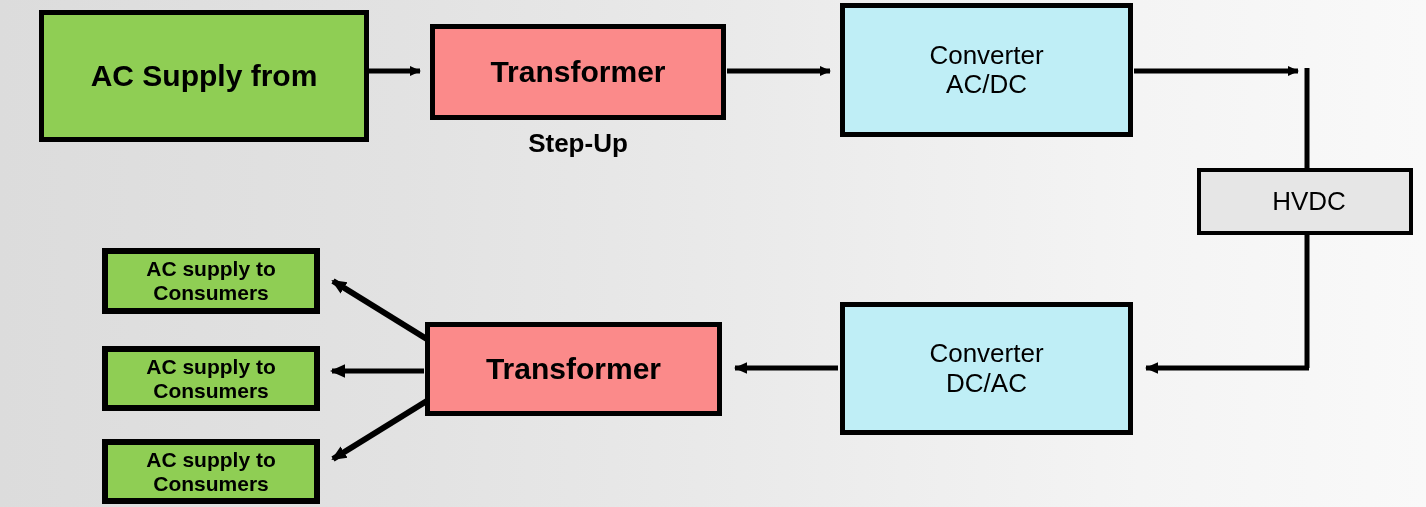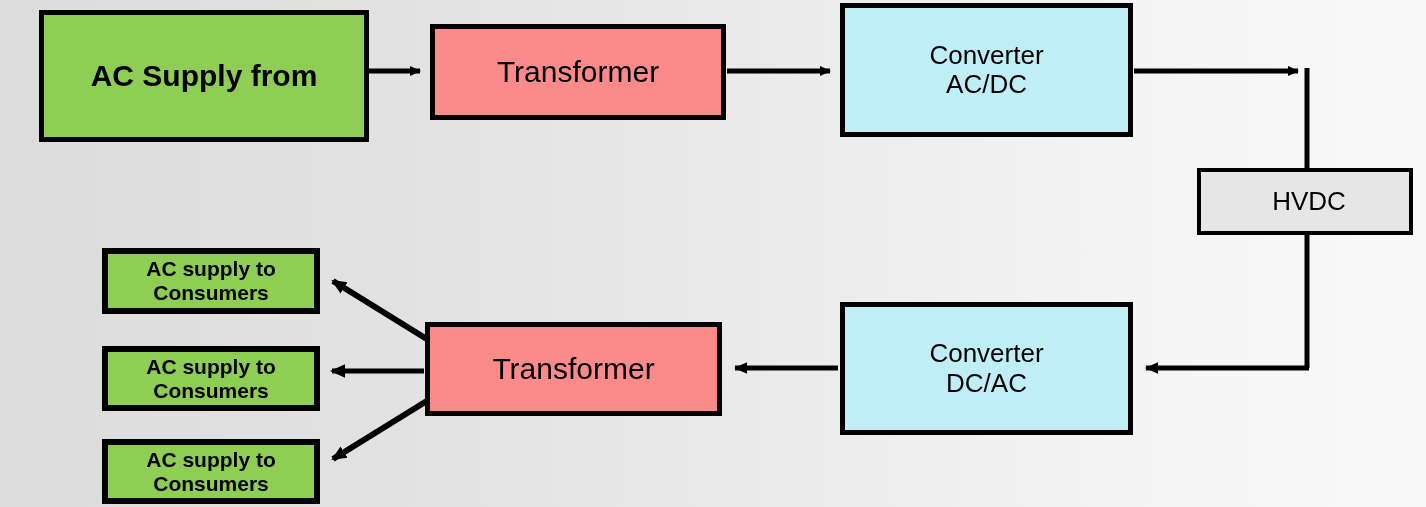--- a/index.html
+++ b/index.html
@@ -41,21 +41,21 @@
   .node-green-small {
     background: #8fce54;
     font-size: 21px;
     font-weight: bold;
     border-width: 6px;
     margin-top: 8px;
   }
   .node-red {
     background: #fb8a8a;
     font-size: 30px;
-    font-weight: normal;
+    font-weight: bold;
     justify-content: center;
   }
   .node-blue {
     background: #bfeef6;
     font-size: 26px;
     font-weight: normal;
   }
   .node-grey {
     background: #e6e6e6;
     font-size: 26px;
@@ -111,20 +111,21 @@
   <div class="node-box node-green-big" style="left:4px; top:10px; width:330px; height:132px;margin-left:35px;">
     <span class="node-label">
       <span>AC Supply from</span><br>
     </span>
   </div>
 
   <div class="node-box node-red" style="left:430px; top:24px; width:296px; height:96px;">
     <span class="node-label">Transformer</span>
   </div>
 
+  <div class="caption" style="left:430px; top:128px; width:296px;">Step-Up</div>
 
   <div class="node-box node-blue" style="left:840px; top:3px; width:293px; height:134px;">
     <span class="node-label">
       <span>Converter</span><br>
       <span>AC/DC</span>
     </span>
   </div>
 
   <div class="node-box node-grey" style="left:1197px; top:168px; width:216px; height:67px;padding-left:8px;">
     <span class="node-label">HVDC</span>

